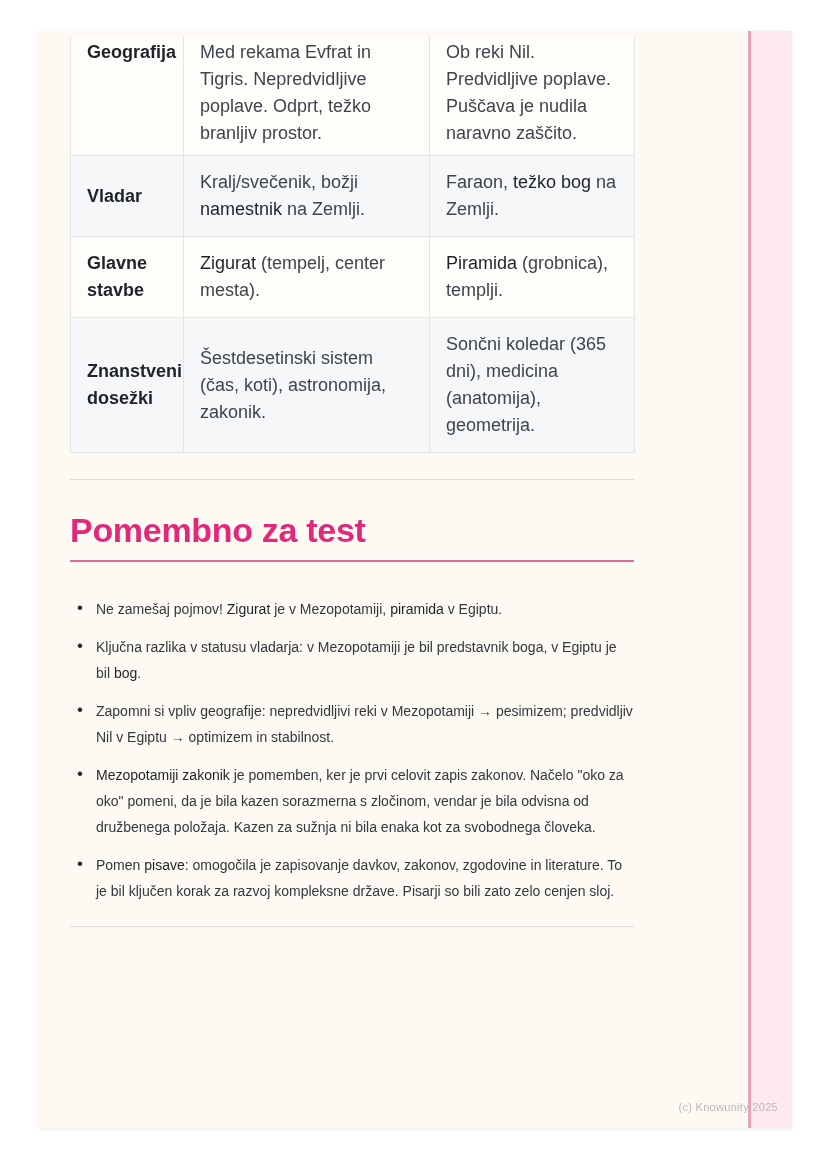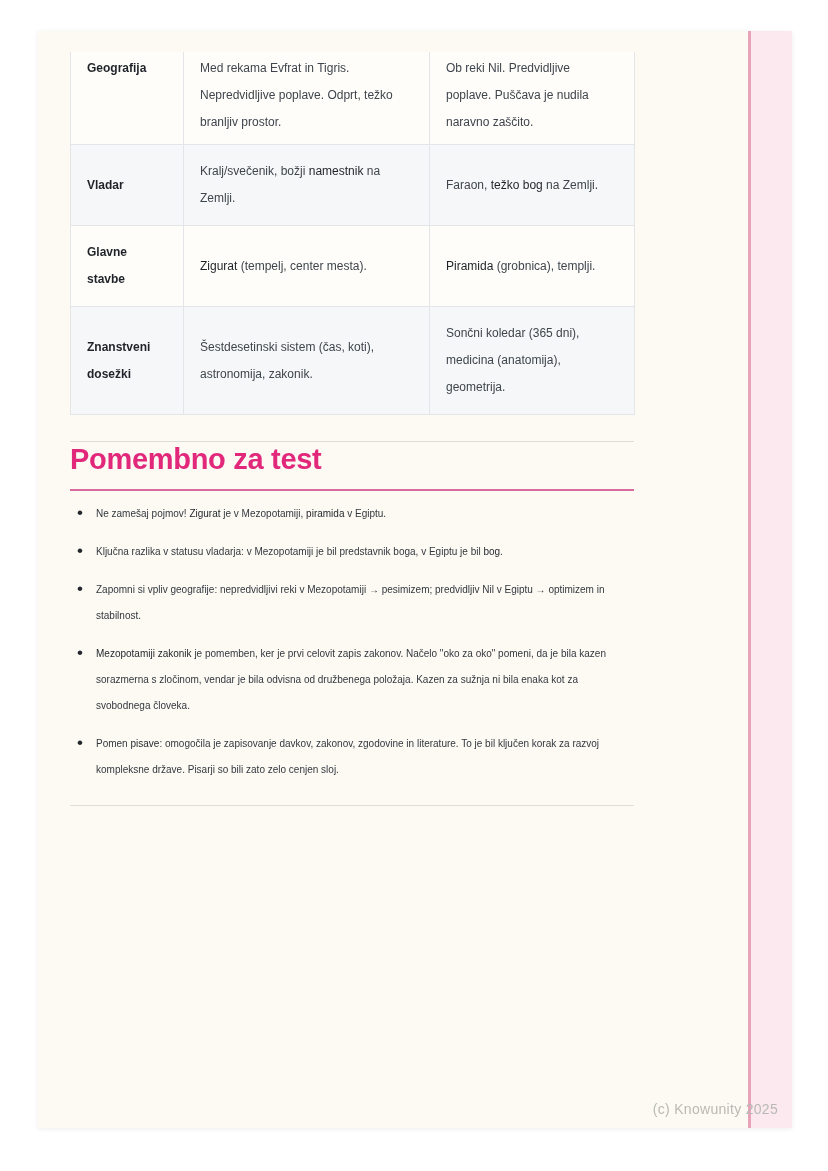--- a/index.html
+++ b/index.html
@@ -10,57 +10,57 @@
     background:#fcfaf3; box-shadow:0 1px 5px rgba(0,0,0,0.07);
   }
   .pink-band {
     position:absolute; top:0; right:0; width:44px; height:100%;
     background:#fbe9ef; border-left:3px solid #e8a2ba;
   }
   .content { position:absolute; left:32px; top:0; width:564px; }
 
   
   table.cmp {
-    margin-top:21px; width:564px; table-layout:fixed; border-collapse:collapse;
-    font-size:12px; line-height:27px; color:#3f454d;
+    margin-top:5px; width:564px; table-layout:fixed; border-collapse:collapse;
+    font-size:18px; line-height:27px; color:#3f454d;
     border:1px solid #e3e5e8; border-top:none;
   }
   table.cmp td { border:1px solid #e3e5e8; border-top-color:#e8eaec;
     padding:13px 16px; vertical-align:middle; }
   table.cmp tr:nth-child(odd)  td { background:#fefdf9; }
   table.cmp tr:nth-child(even) td { background:#f5f7f8; }
   table.cmp tr:first-child td { border-top:none; vertical-align:top; padding-top:3px; padding-bottom:8px; }
   td.row-label { font-weight:bold; color:#1f2329; }
   table.cmp b, .bullets b { font-weight:normal; color:#1f2329; }
 
   
   .hr { height:1px; background:#dcdcd8; width:564px; border:none; }
   .hr-top { margin-top:26px; }
   .hr-bottom { margin-top:22px; }
 
   
   h2.section-title {
-    font-size:29px; line-height:34px; font-weight:bold;
+    margin-top:33px; font-size:34px; line-height:34px; font-weight:bold;
     color:#e1287b; letter-spacing:-0.3px;
   }
   .title-rule { margin-top:13px; height:2px; background:#d96b9f; width:564px; }
 
   
-  ul.bullets { margin-top:10px; list-style:none; font-size:10px;
+  ul.bullets { margin-top:34px; list-style:none; font-size:14px;
     line-height:26px; color:#33383f; }
   ul.bullets li { position:relative; padding-left:26px; margin-bottom:12px; }
   ul.bullets li::before {
     content:"\2022"; position:absolute; left:7px; top:-1px;
     color:#23272d; font-size:17px;
   }
 
   
   .copyright {
     position:absolute; top:1070px; right:14px;
-    font-size:14px; letter-spacing:0.3px; color:#b9b9b5; z-index:2;
+    font-size:11px; letter-spacing:0.3px; color:#b9b9b5; z-index:2;
   }
 </style>
 </head>
 <body>
 
 <div class="page-card">
 
   <div class="pink-band"></div>
 
   <div class="content">

